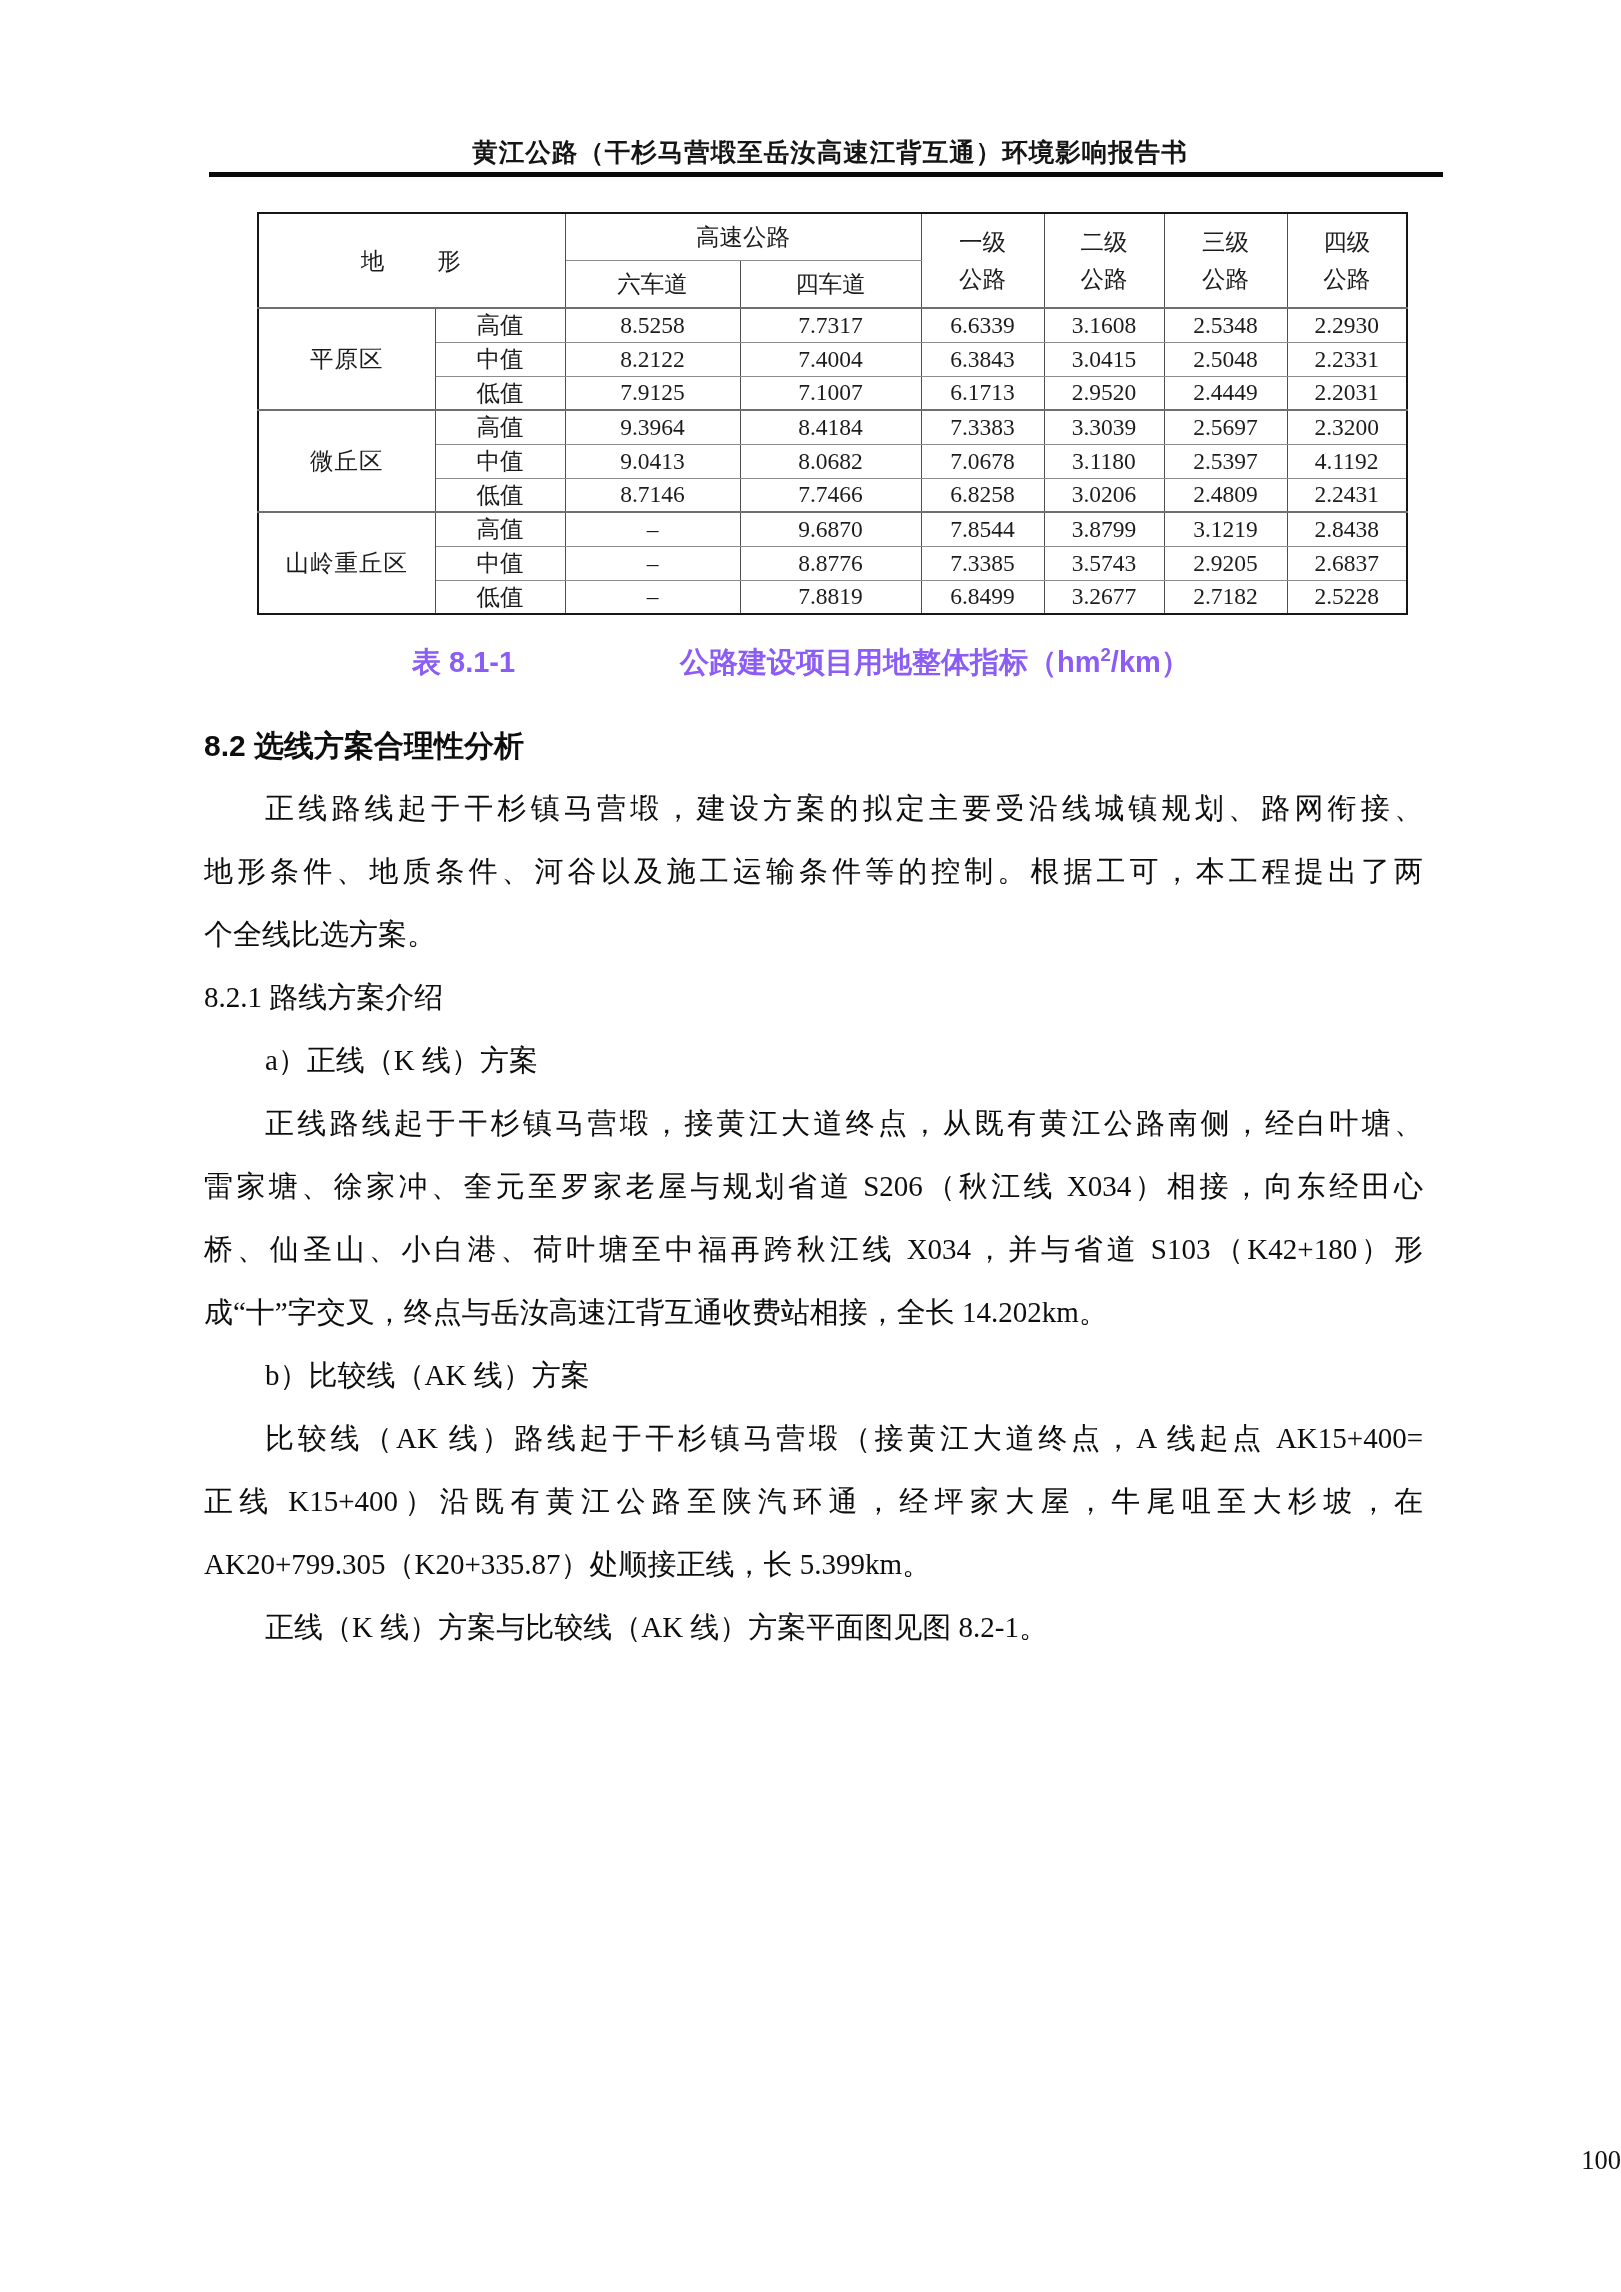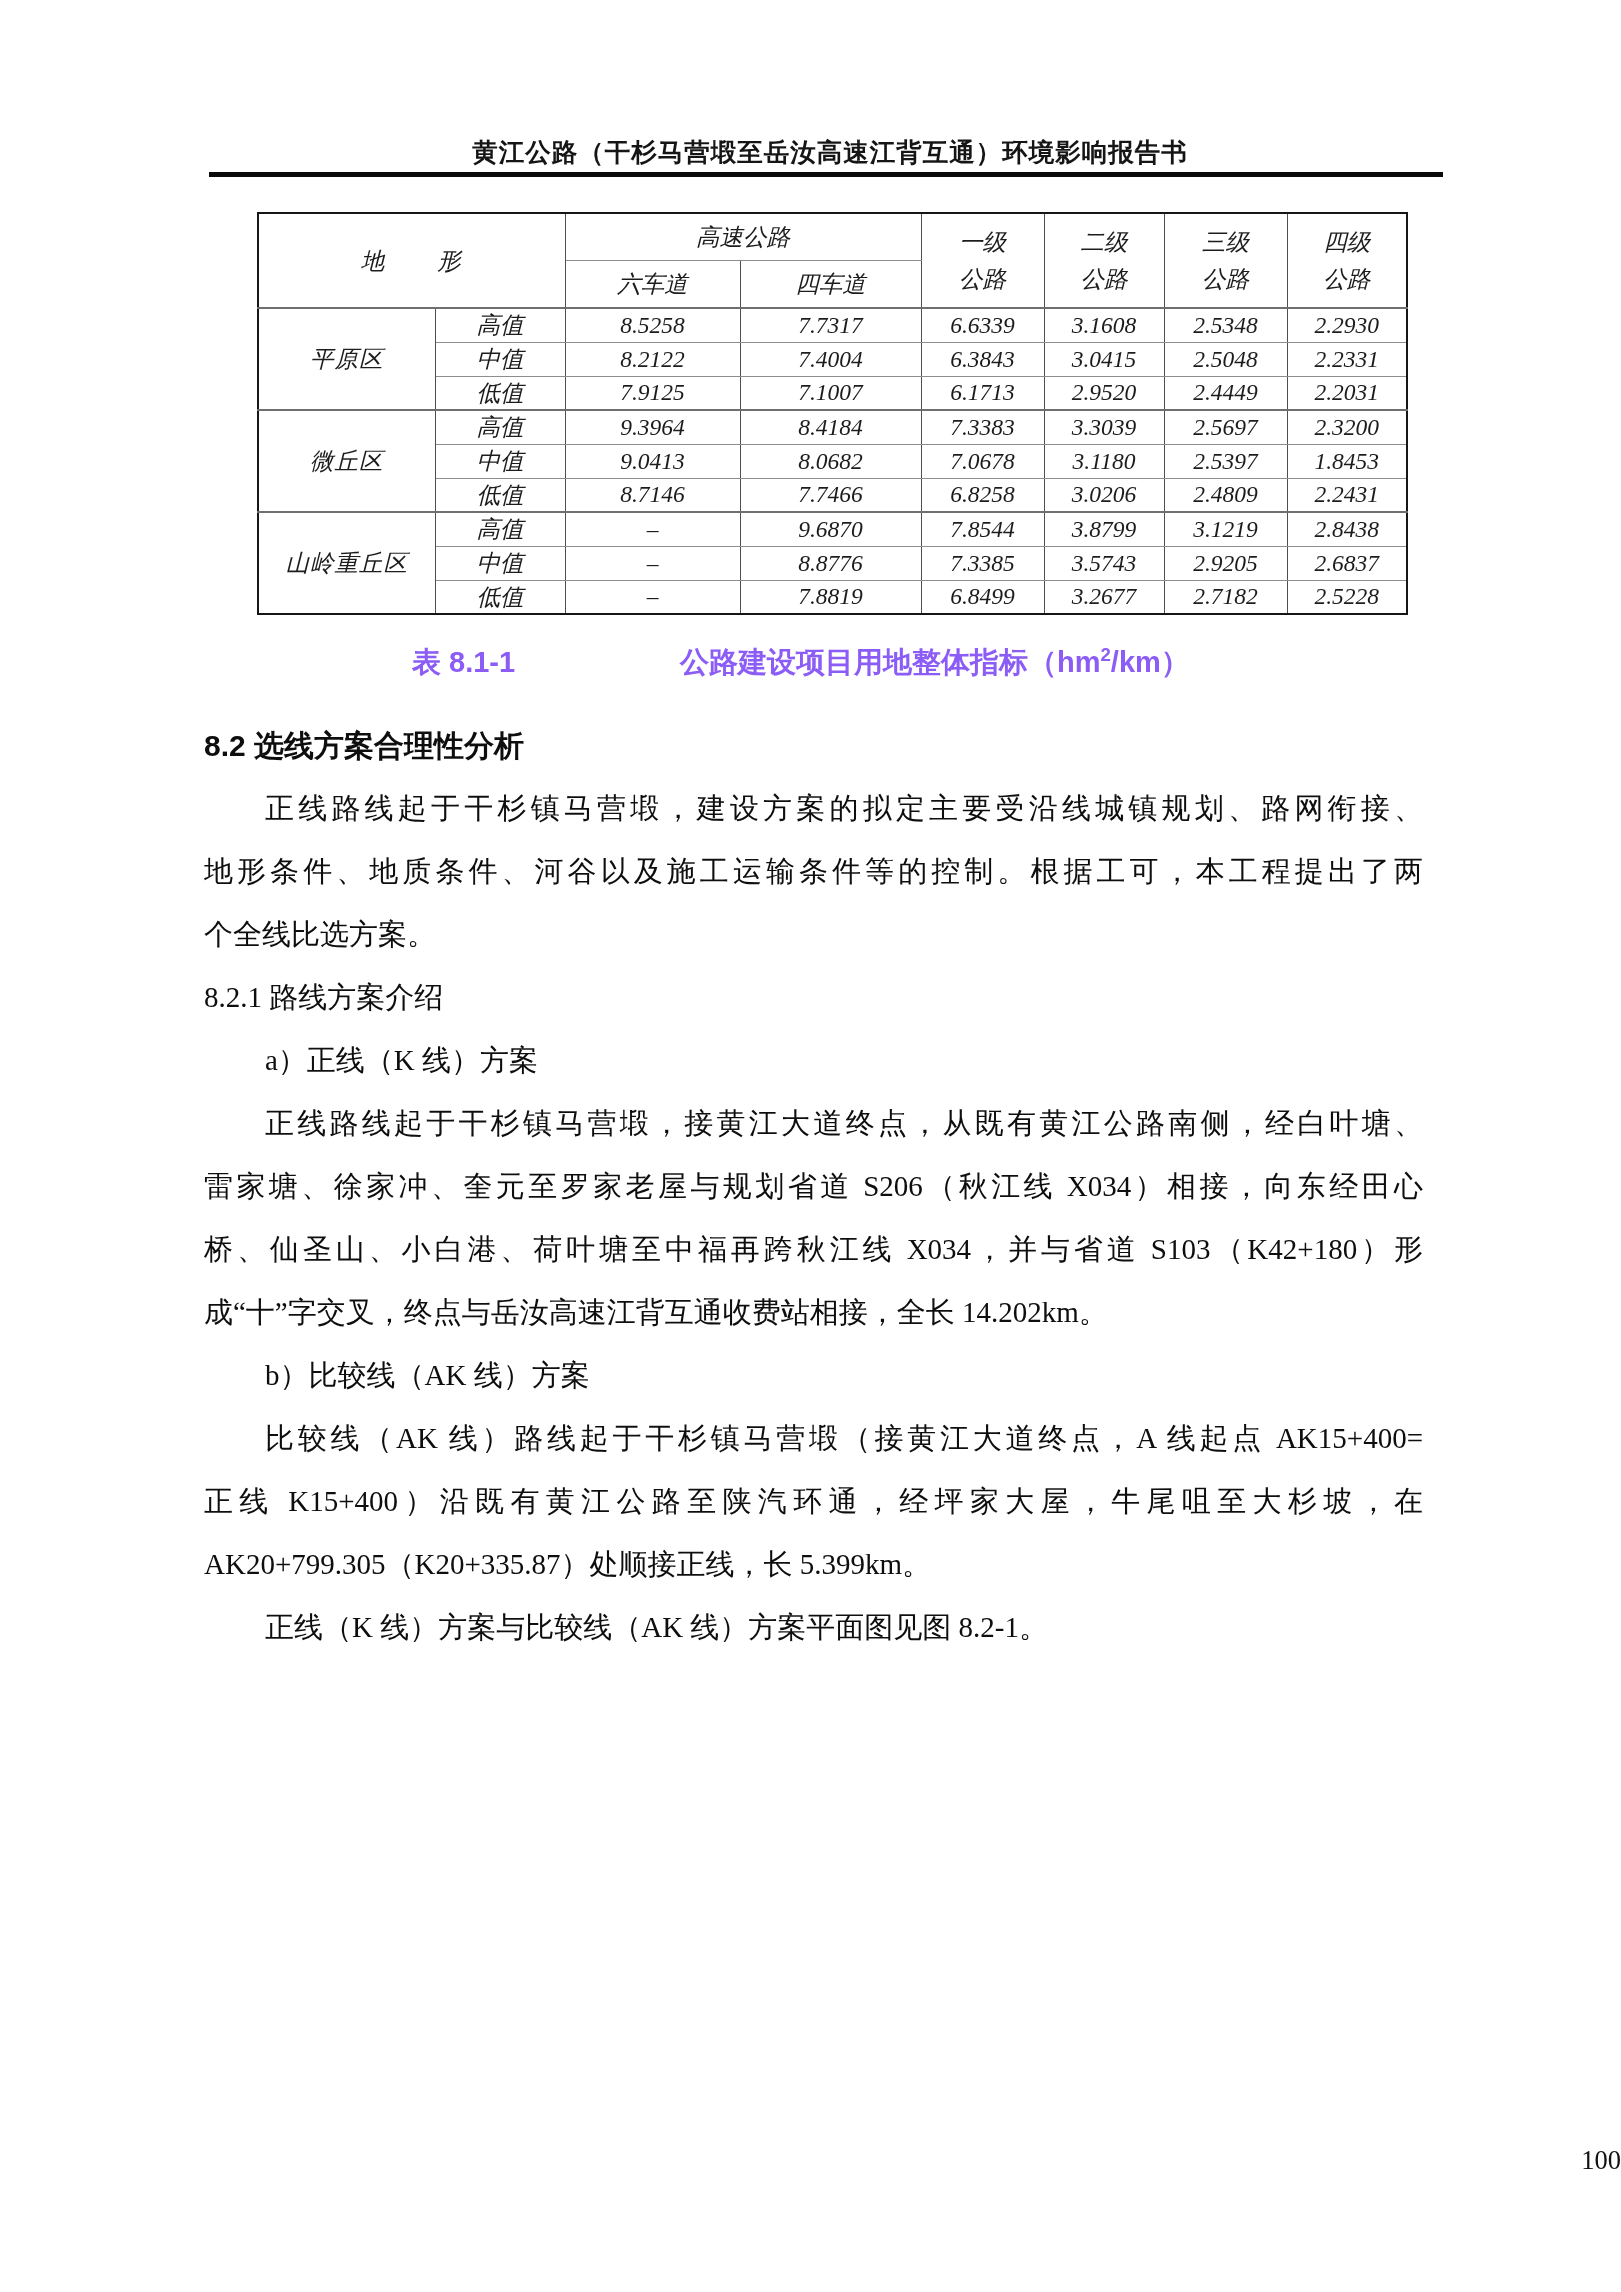--- a/index.html
+++ b/index.html
@@ -17,21 +17,21 @@
     position:absolute;top:135px;left:213px;right:174px;
     text-align:center;font-size:25.5px;font-weight:bold;color:#151515;
     letter-spacing:1px;white-space:nowrap;
   }
   .rule{
     position:absolute;top:172px;left:209px;width:1234px;height:4.9px;
     background:#0a0a0a;
   }
 
   
-  .table-wrap{position:absolute;top:212px;left:257px;font-style:italic;}
+  .table-wrap{position:absolute;top:212px;left:257px;}
   table.idx{
     border-collapse:collapse;table-layout:fixed;width:1151px;
     font-size:23.5px;color:#1c1c1c;
     border:2.9px solid #161616;
   }
   table.idx th,table.idx td{
     border-left:1px solid #4f4f4f;border-right:1px solid #4f4f4f;
     border-top:1px solid #8d8d8d;border-bottom:1px solid #8d8d8d;
     text-align:center;vertical-align:middle;
     font-weight:normal;padding:0;overflow:hidden;white-space:nowrap;
@@ -162,21 +162,21 @@
             <td>2.5697</td>
             <td>2.3200</td>
           </tr>
           <tr>
             <td>中值</td>
             <td>9.0413</td>
             <td>8.0682</td>
             <td>7.0678</td>
             <td>3.1180</td>
             <td>2.5397</td>
-            <td>1.8453</td>
+            <td>4.1192</td>
           </tr>
           <tr>
             <td>低值</td>
             <td>8.7146</td>
             <td>7.7466</td>
             <td>6.8258</td>
             <td>3.0206</td>
             <td>2.4809</td>
             <td>2.2431</td>
           </tr>

